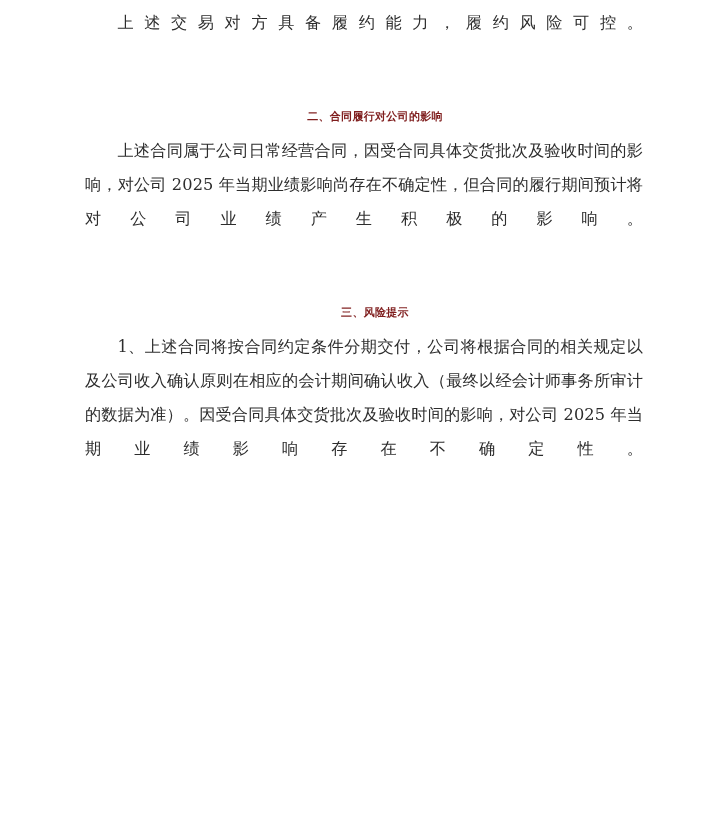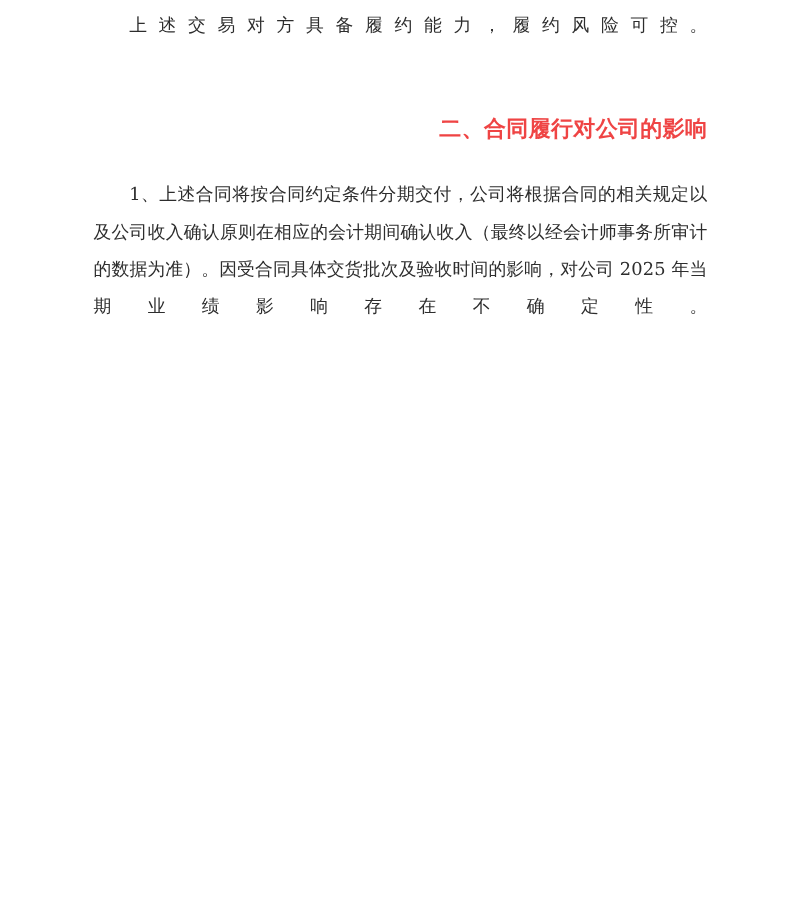--- a/index.html
+++ b/index.html
@@ -43,48 +43,50 @@
   
   .para::after {
     content: "";
     display: inline-block;
     width: 100%;
   }
 
   
   .heading {
     margin: 0;
-    font-size: 20px;
+    font-size: 11px;
     line-height: 34px;
     font-weight: bold;
     text-indent: 2em;
     letter-spacing: 0.3px;
-    color: #ef4444;
-    text-align: right;
+    color: #7f1d1d;
+    text-align: center;
   }
 
   
   .gap-heading { height: 26px; }
 </style>
 </head>
 <body>
 
 <div id="page">
 
   <div id="doc-body">
 
     <p class="para">上述交易对方具备履约能力，履约风险可控。</p>
 
 
 
     <div class="gap-heading"></div>
 
     <h2 class="heading">二、合同履行对公司的影响</h2>
 
+    <p class="para">上述合同属于公司日常经营合同，因受合同具体交货批次及验收时间的影响，对公司 2025 年当期业绩影响尚存在不确定性，但合同的履行期间预计将对公司业绩产生积极的影响。</p>
 
     <div class="gap-heading"></div>
 
+    <h2 class="heading">三、风险提示</h2>
 
     <p class="para">1、上述合同将按合同约定条件分期交付，公司将根据合同的相关规定以及公司收入确认原则在相应的会计期间确认收入（最终以经会计师事务所审计的数据为准）。因受合同具体交货批次及验收时间的影响，对公司 2025 年当期业绩影响存在不确定性。</p>
 
   </div>
 
 </div>
 
 </body></html>

